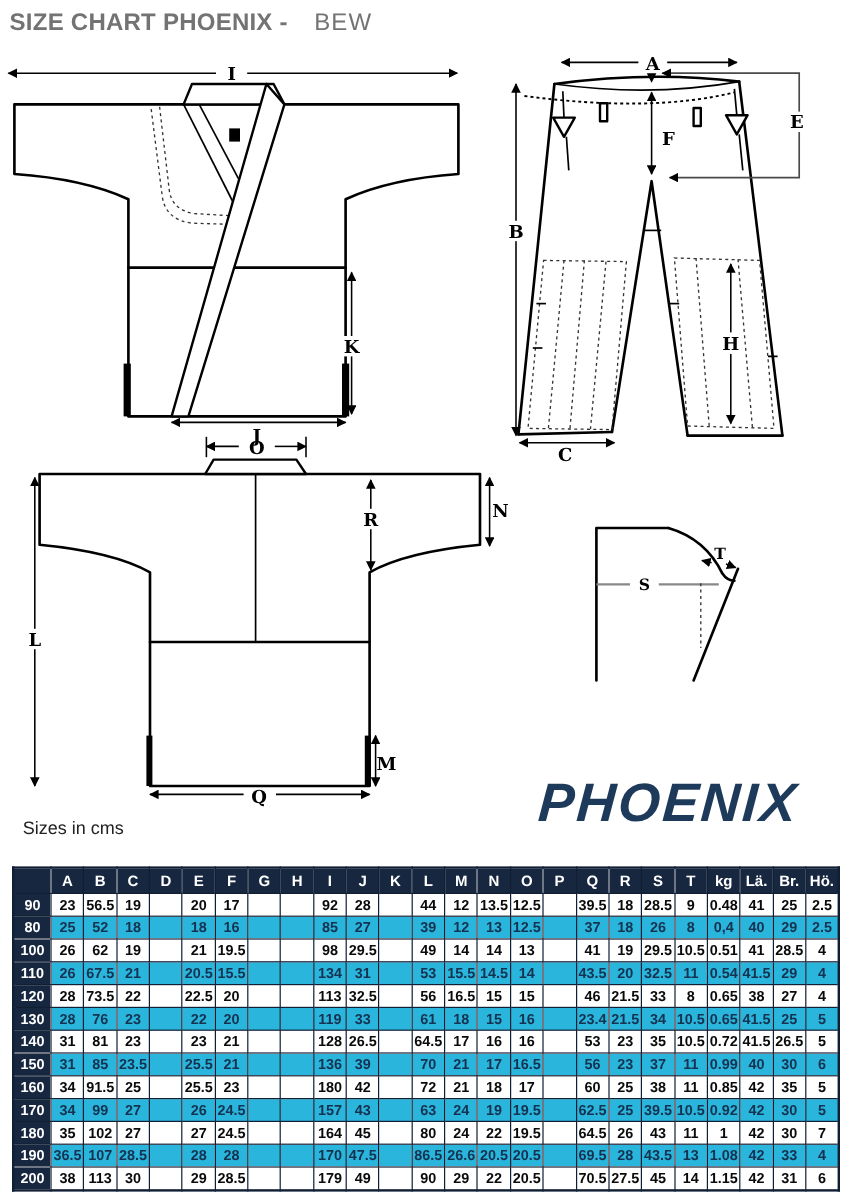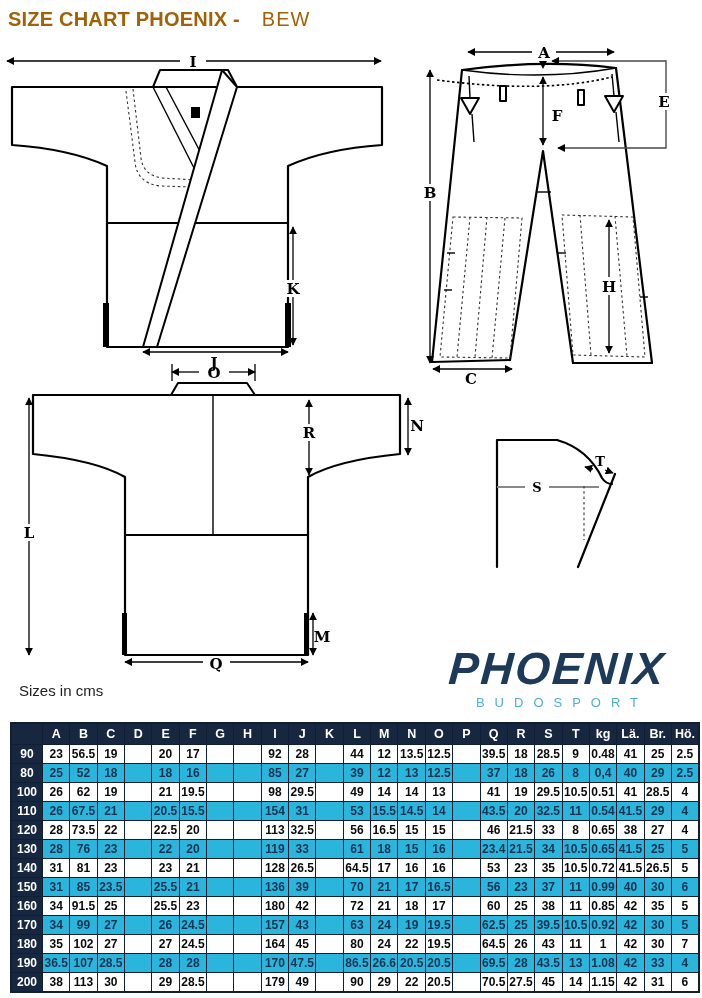--- a/index.html
+++ b/index.html
@@ -1,20 +1,20 @@
 <!DOCTYPE html>
 <html style="--header-bg: #17273f; --row-cyan: #2ab5dd; --row-text-cyan: #153250; --border: #101f33; --logo-navy: #1e3a5a; --logo-cyan: #4fb0d2;"><head>
 <meta charset="utf-8">
 <style>
   html,body{margin:0;padding:0;}
   body{
     width:702px;height:998px;position:relative;background:#fff;
     font-family:"Liberation Sans",sans-serif;overflow:hidden;
   }
-  .title{position:absolute;left:8px;top:8px;white-space:nowrap;color:#a16207;}
+  .title{position:absolute;left:8px;top:8px;white-space:nowrap;color:#737373;}
   .title .t-bold{font-size:20px;font-weight:700;letter-spacing:.2px;}
   .title .t-reg{font-size:20px;font-weight:400;margin-left:22px;letter-spacing:1px;}
   .diagram{position:absolute;left:0;top:0;}
   .note{position:absolute;left:19px;top:682px;font-size:15px;color:#222;}
   .logo{position:absolute;left:415px;top:646px;width:284px;text-align:center;}
   .logo-main{
     font-family:"Liberation Sans",sans-serif;font-weight:700;font-style:italic;
     font-size:45px;line-height:46px;color:var(--logo-navy,#1e3a5a);
     letter-spacing:2px;transform:skewX(-4deg);
   }
@@ -196,21 +196,20 @@
     <line class="dim" x1="585" y1="467" x2="593" y2="469" stroke-width="1" marker-start="url(#ar)"></line>
     <line class="dim" x1="605" y1="470" x2="613" y2="473" stroke-width="1" marker-end="url(#ar)"></line>
     <text class="lbs" x="600" y="466">T</text>
   </g>
 </svg>
 
 <div class="note">Sizes in cms</div>
 
 <div class="logo">
   <div class="logo-main">PHOENIX</div>
-  <div class="logo-sub">BUDOSPORT</div>
 </div>
 
 <table class="size">
   <thead>
     <tr>
         <th class="corner"></th>
         <th>A</th>
         <th>B</th>
         <th>C</th>
         <th>D</th>
@@ -321,21 +320,21 @@
       <tr class="row-cyan">
         <th>110</th>
         <td>26</td>
         <td>67.5</td>
         <td>21</td>
         <td></td>
         <td>20.5</td>
         <td>15.5</td>
         <td></td>
         <td></td>
-        <td>154</td>
+        <td>134</td>
         <td>31</td>
         <td></td>
         <td>53</td>
         <td>15.5</td>
         <td>14.5</td>
         <td>14</td>
         <td></td>
         <td>43.5</td>
         <td>20</td>
         <td>32.5</td>

